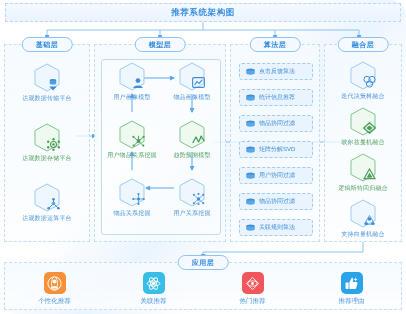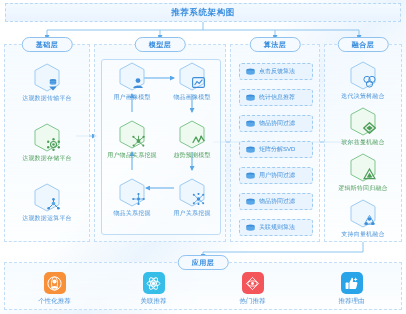--- a/index.html
+++ b/index.html
@@ -8,20 +8,21 @@
     background: #ffffff;
     font-family: "Liberation Sans", "DejaVu Sans", sans-serif;
     overflow: hidden;
   }
   #root {
     position: relative;
     width: 406px; height: 314px;
     background:
       linear-gradient(135deg, rgba(232,243,255,0) 40%, rgba(219,236,252,0.55) 55%, rgba(232,243,255,0) 70%),
       #ffffff;
+    border-radius: 16px;
   }
 
   
   .title-bar {
     position: absolute; left: 5px; top: 3px;
     width: 396px; height: 19px;
     border: 1px dashed #b9d8f5;
     background: linear-gradient(180deg,#f3f9ff 0%, #eaf4ff 100%);
     display: flex; align-items: center; justify-content: center;
   }

